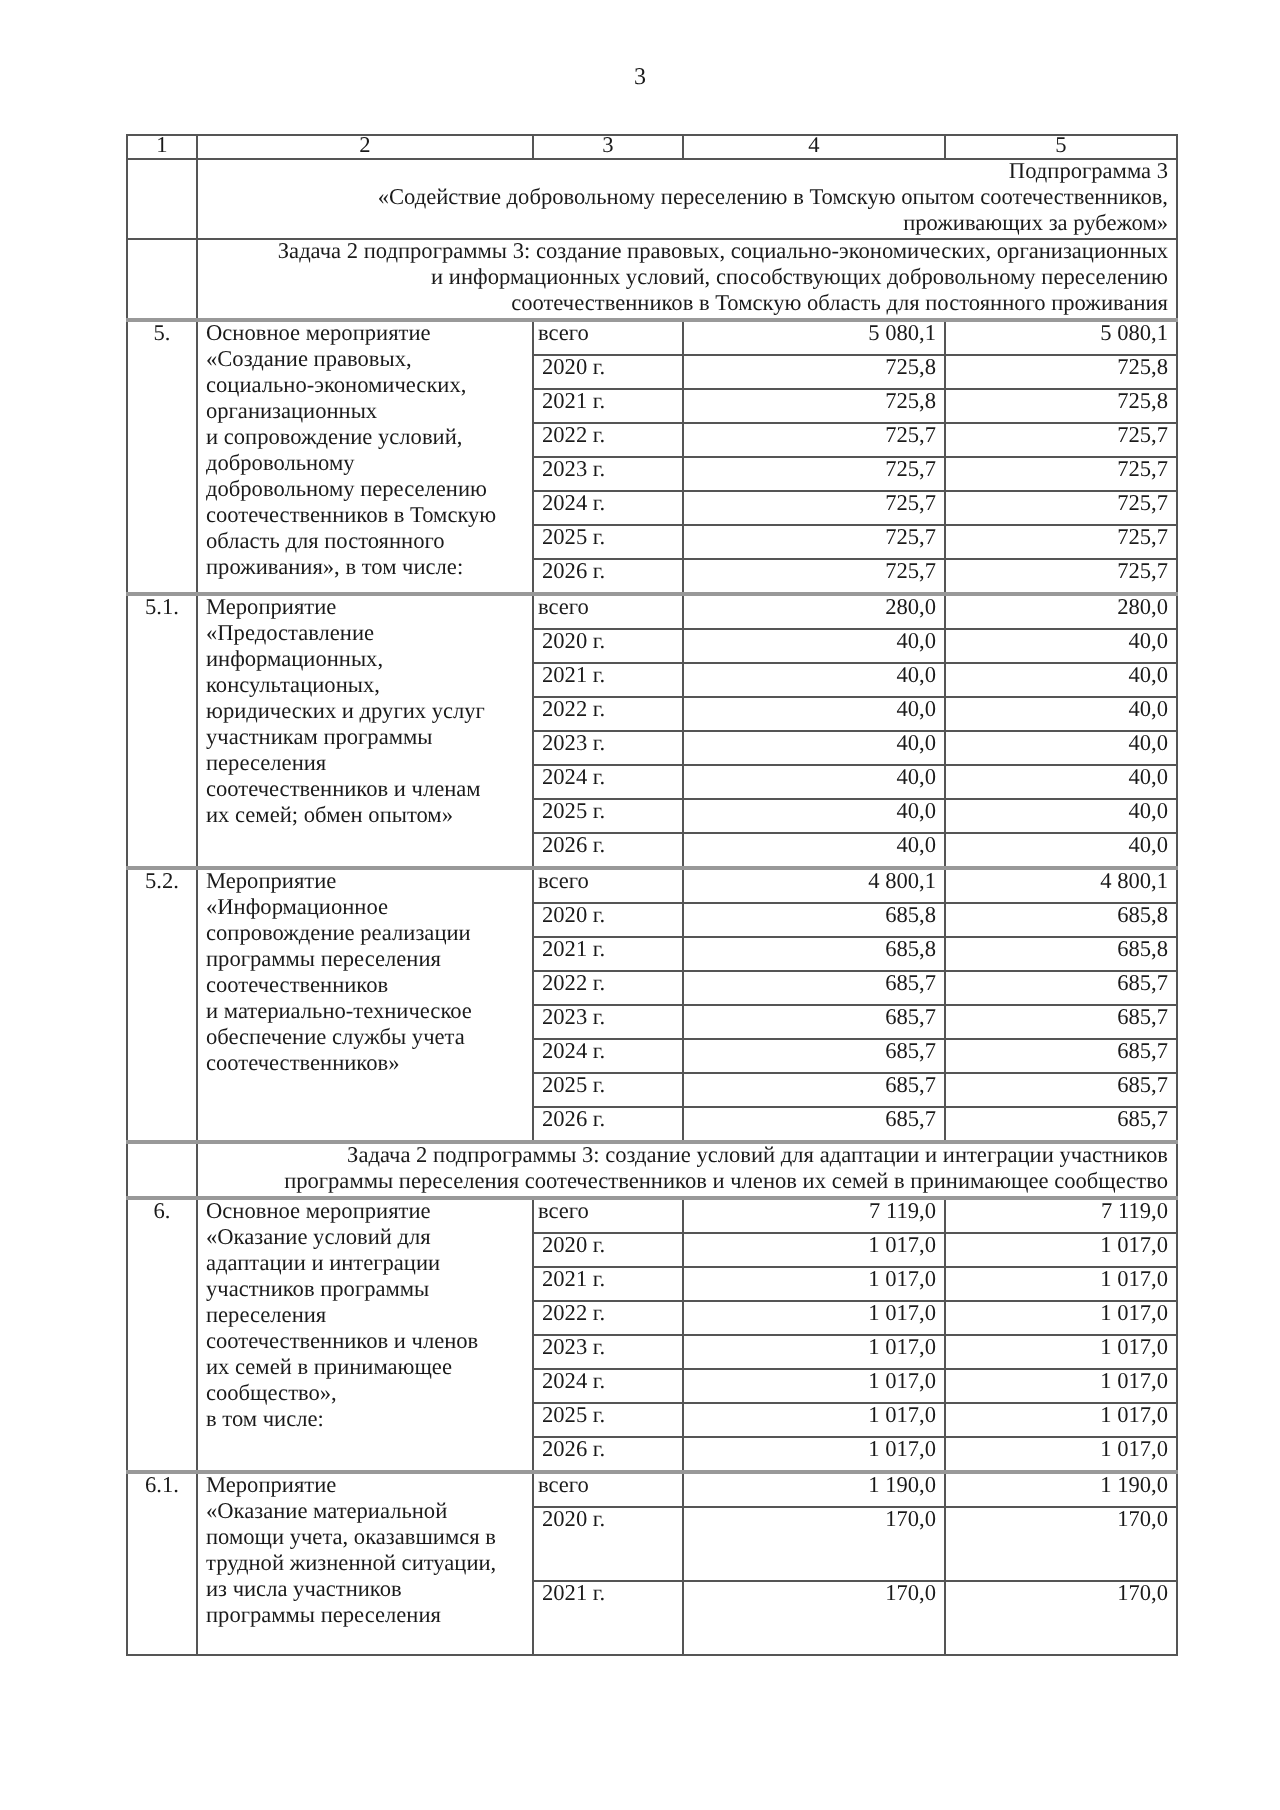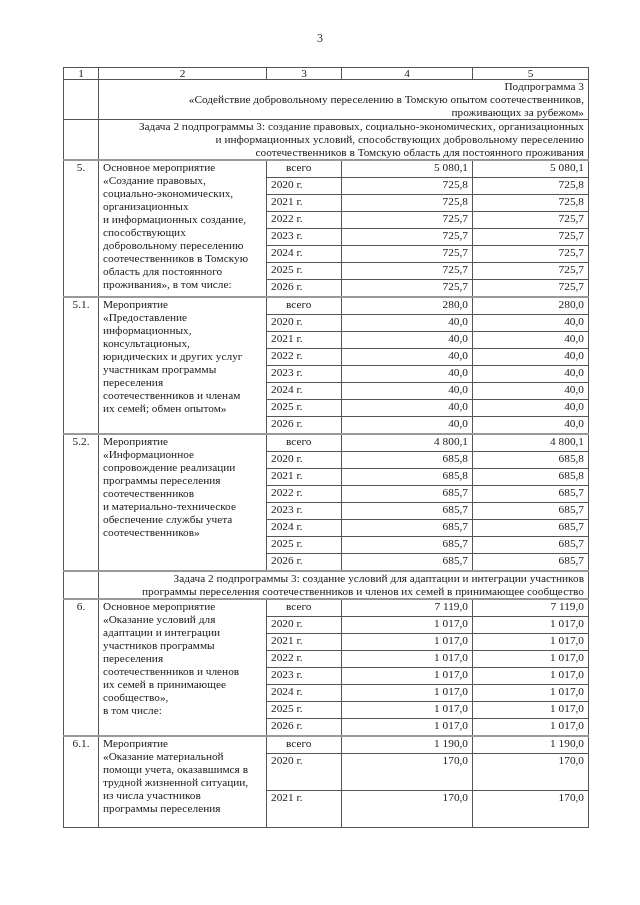--- a/index.html
+++ b/index.html
@@ -7,21 +7,21 @@
          font-family:"Liberation Serif", "DejaVu Serif", serif; color:#1a1a1a; }
   .page-number { position:absolute; left:0; width:640px; top:31px; text-align:center; font-size:12px; }
   table.doc { position:absolute; left:63px; top:67px; border-collapse:collapse; table-layout:fixed; width:525px; font-size:11.3px; }
   table.doc td { border:1px solid #555; padding:0 4px; vertical-align:top; line-height:13px; overflow:hidden; }
   col.c1 { width:35px; } col.c2 { width:168px; } col.c3 { width:75px; } col.c4 { width:131px; } col.c5 { width:116px; }
   tr.hdr td { text-align:center; height:11px; line-height:11px; }
   td.num { text-align:center; padding-top:2px; }
   td.name { padding-top:2px; padding-left:5px; }
   td.span-text { padding:1px 5px 1px 5px;text-align:right; }
   td.year { text-align:left; height:16px; line-height:16px; padding:0; }
-  td.year.total { text-align:left; padding-left:19px; }
+  td.year.total { text-align:left; padding-left:2px; }
   td.val { text-align:right; height:16px; line-height:16px; padding-right:2px; }
   td.tall { height:36px; line-height:36px; }
   tr.group-start td { border-top:2px solid #999; }
 </style>
 </head>
 <body>
 
 <div class="page-number">3</div>
 
 <table class="doc">
@@ -56,22 +56,22 @@
         <div>соотечественников в Томскую область для постоянного проживания</div>
       </td>
     </tr>
   <tr class="group-start">
         <td class="num" rowspan="8">5.</td>
         <td class="name" rowspan="8">
           <div>Основное мероприятие</div>
           <div>«Создание правовых,</div>
           <div>социально-экономических,</div>
           <div>организационных</div>
-          <div>и информационных создание,</div>
-          <div>способствующих</div>
+          <div>и сопровождение условий,</div>
+          <div>добровольному</div>
           <div>добровольному переселению</div>
           <div>соотечественников в Томскую</div>
           <div>область для постоянного</div>
           <div>проживания», в том числе:</div>
         </td>
         <td class="year total">всего</td>
         <td class="val">5 080,1</td>
         <td class="val">5 080,1</td>
       </tr>
       <tr>

